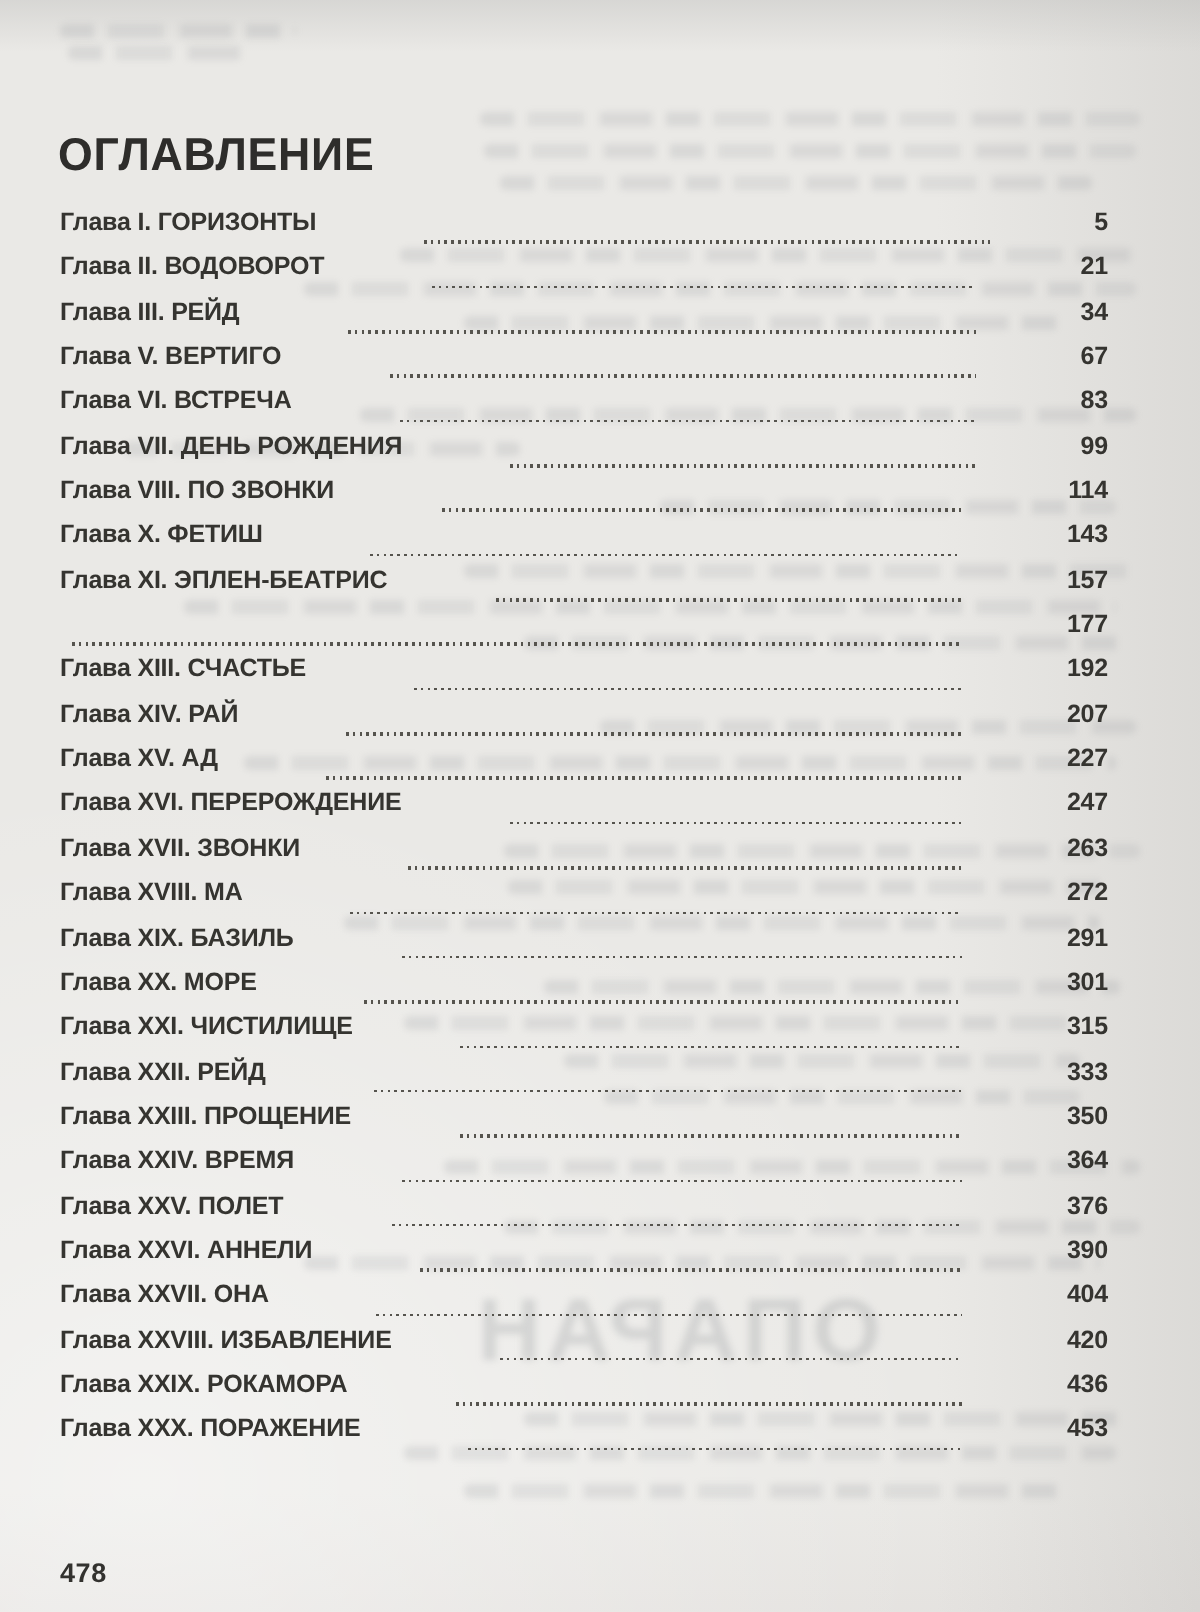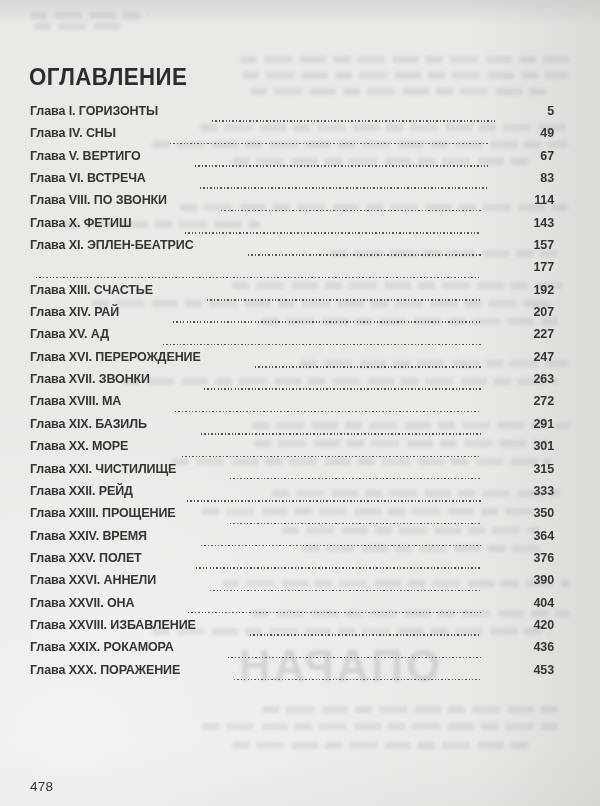--- a/index.html
+++ b/index.html
@@ -54,21 +54,21 @@
   }
   .label{flex:0 0 auto;}
   .leader{
     flex:1 1 auto;align-self:flex-end;
     height:1.5px;margin:0 4px 4.5px 6px;
     background-image:repeating-linear-gradient(to right,#56544e 0 1.3px,transparent 1.3px 3.4px);
   }
   .num{flex:0 0 auto;text-align:right;}
   .footer-page{
     position:absolute;left:30px;top:779px;
-    font-size:13.5px;font-weight:400;color:#33322f;
+    font-size:13.5px;font-weight:700;color:#33322f;
     letter-spacing:.3px;
   }
 </style>
 </head>
 <body>
 
 <div class="paper"></div>
 
 <div class="ghost-layer" id="ghosts">
   <div class="ghost-word">ОПАРАН</div>
@@ -105,35 +105,45 @@
 
 <h1 class="title">ОГЛАВЛЕНИЕ</h1>
 
 <div class="toc" id="toc-list">
     <div class="row">
       <span class="label">Глава I. ГОРИЗОНТЫ</span>
       <span class="leader"></span>
       <span class="num">5</span>
     </div>
     <div class="row">
-      <span class="label">Глава IV. СНЫ</span>
-      <span class="leader"></span>
-      <span class="num">49</span>
+      <span class="label">Глава II. ВОДОВОРОТ</span>
+      <span class="leader"></span>
+      <span class="num">21</span>
+    </div>
+    <div class="row">
+      <span class="label">Глава III. РЕЙД</span>
+      <span class="leader"></span>
+      <span class="num">34</span>
     </div>
     <div class="row">
       <span class="label">Глава V. ВЕРТИГО</span>
       <span class="leader"></span>
       <span class="num">67</span>
     </div>
     <div class="row">
       <span class="label">Глава VI. ВСТРЕЧА</span>
       <span class="leader"></span>
       <span class="num">83</span>
     </div>
     <div class="row">
+      <span class="label">Глава VII. ДЕНЬ РОЖДЕНИЯ</span>
+      <span class="leader"></span>
+      <span class="num">99</span>
+    </div>
+    <div class="row">
       <span class="label">Глава VIII. ПО ЗВОНКИ</span>
       <span class="leader"></span>
       <span class="num">114</span>
     </div>
     <div class="row">
       <span class="label">Глава X. ФЕТИШ</span>
       <span class="leader"></span>
       <span class="num">143</span>
     </div>
     <div class="row">

